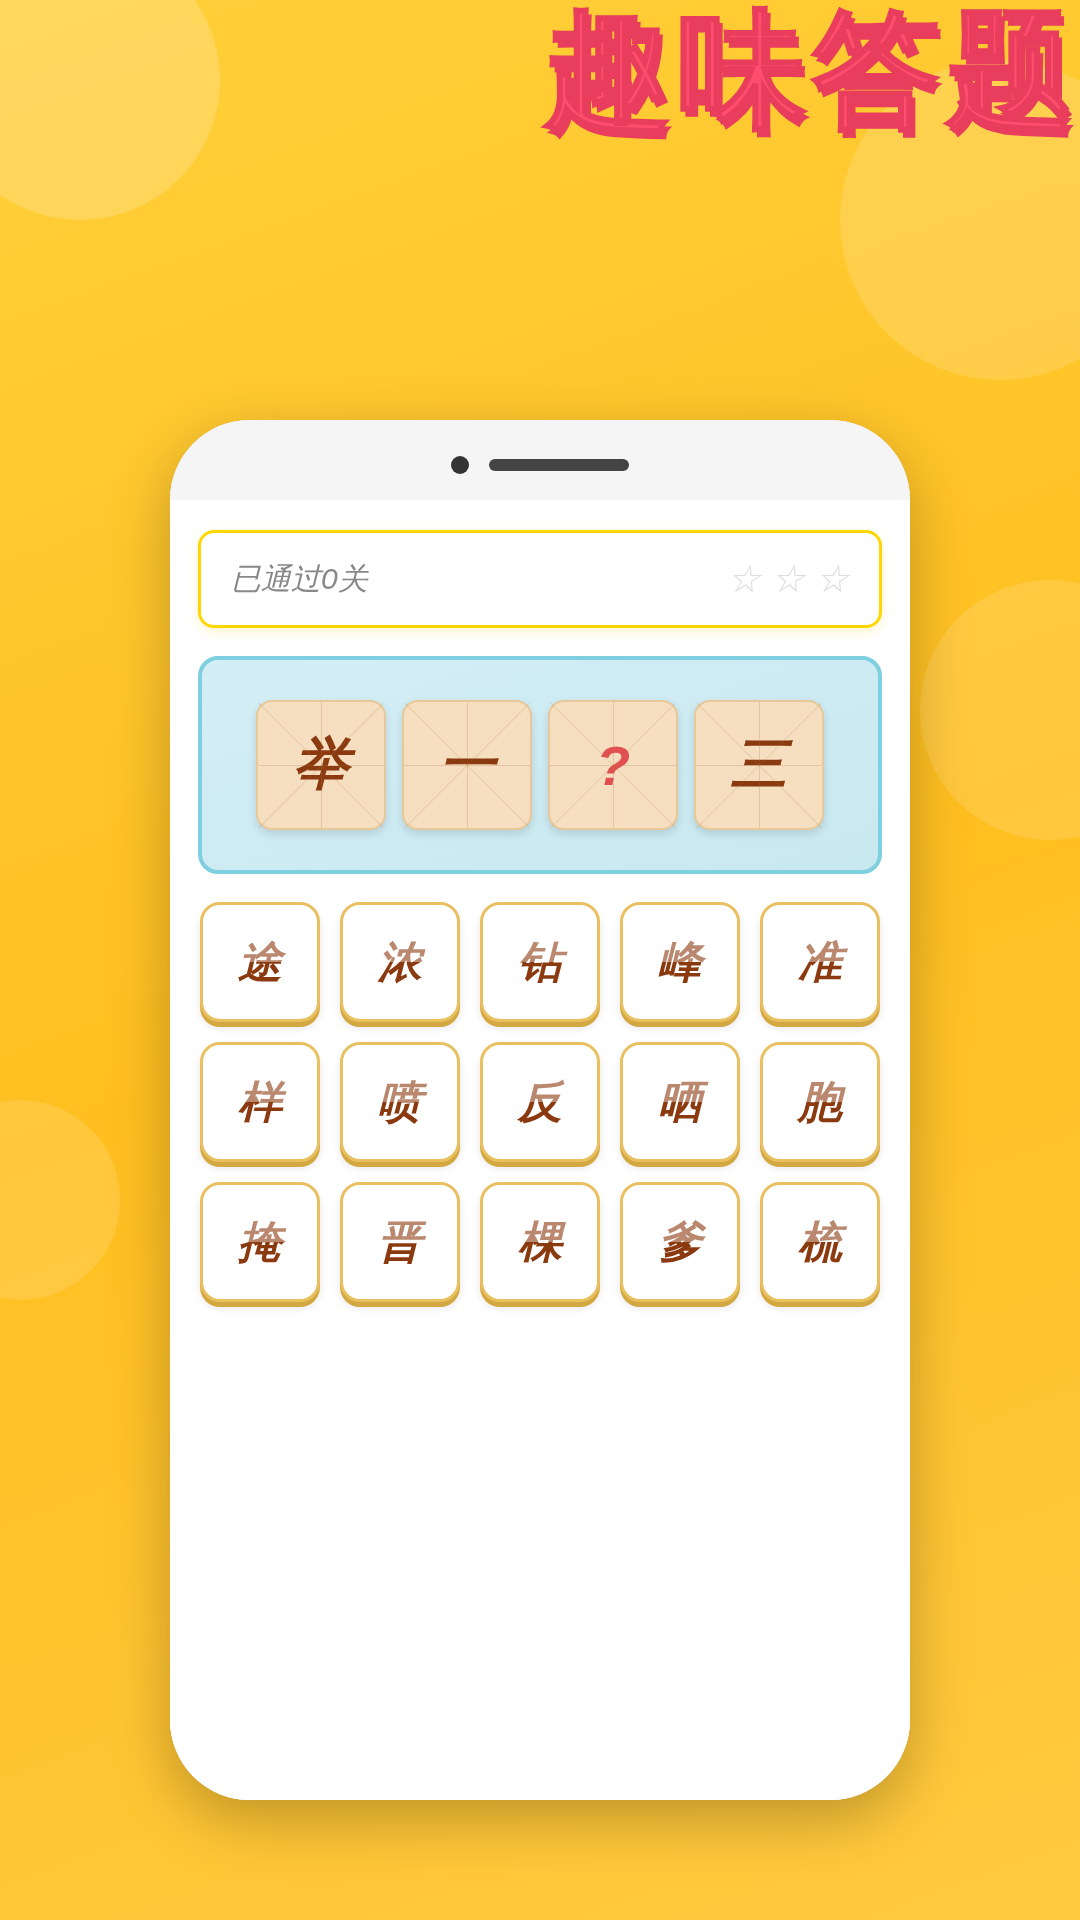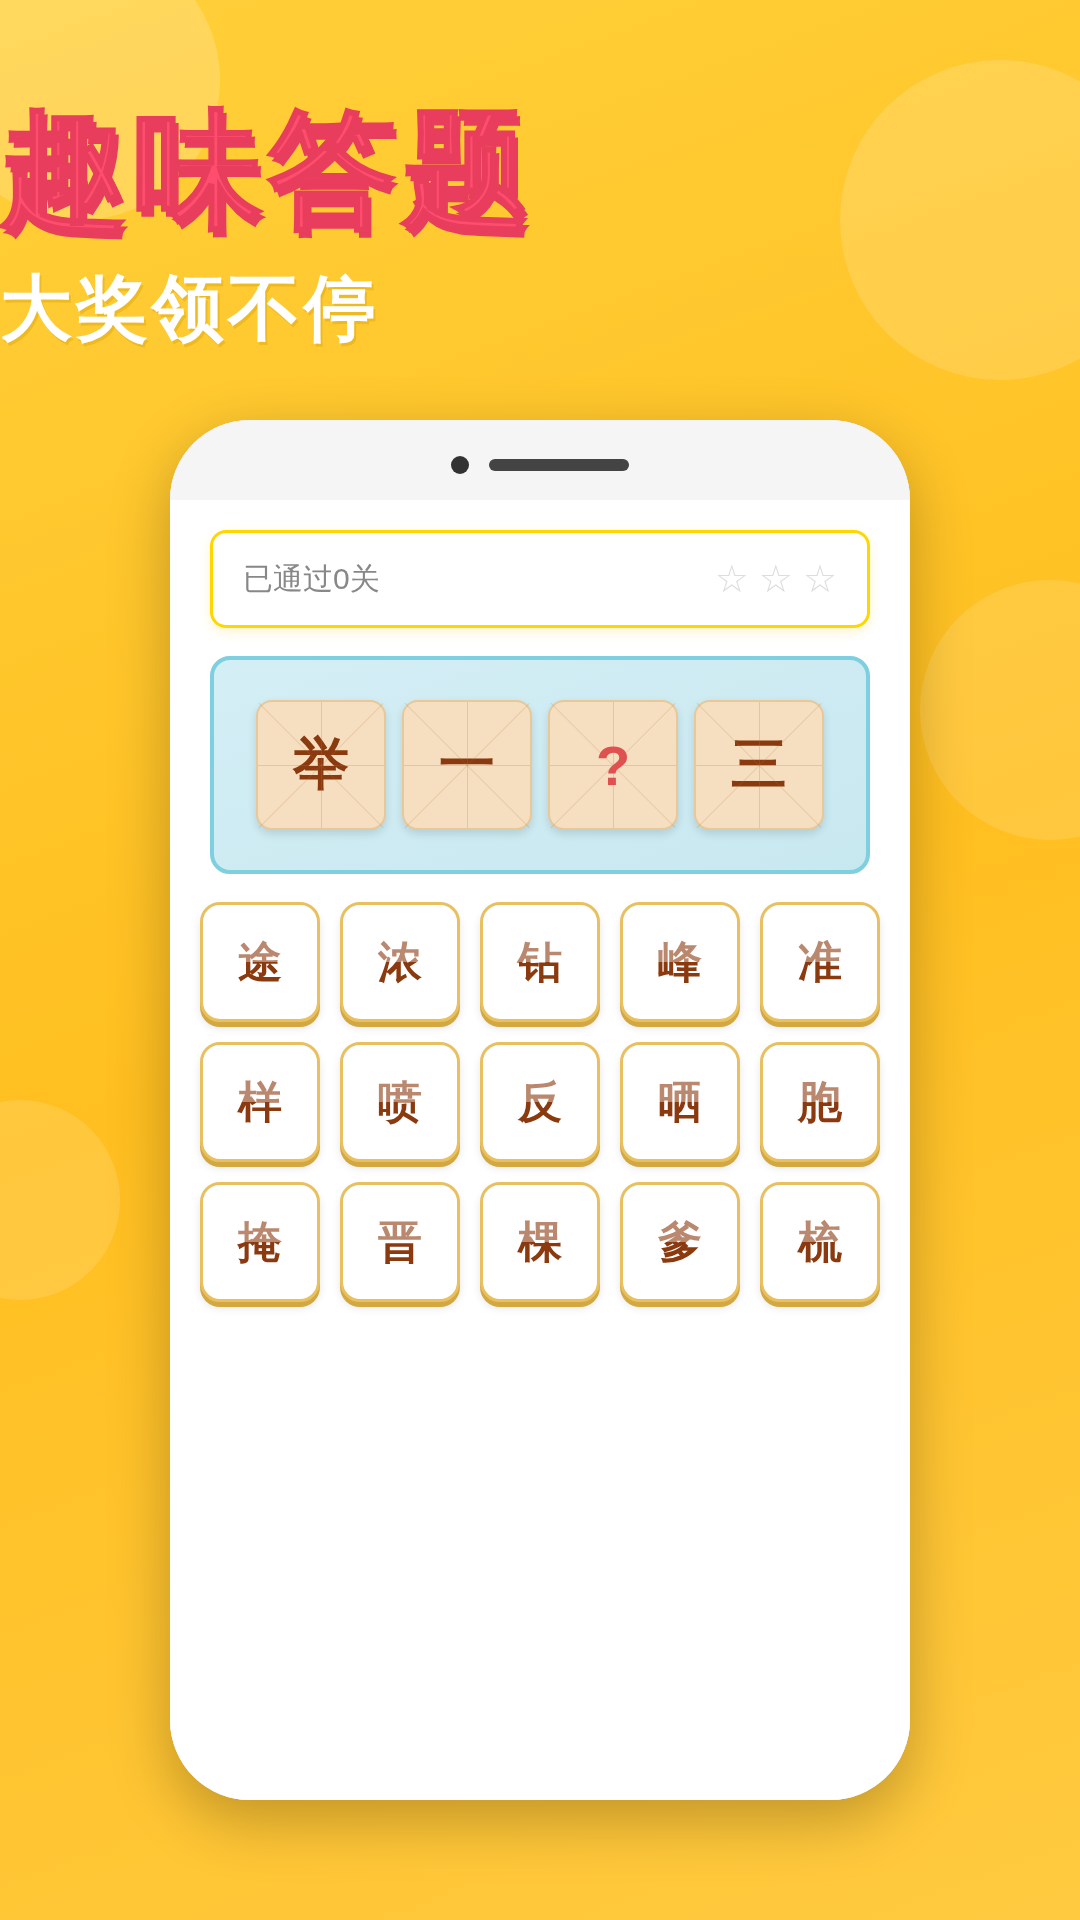--- a/index.html
+++ b/index.html
@@ -48,22 +48,21 @@
       width: 200px;
       height: 200px;
       background: rgba(255,255,255,0.13);
       border-radius: 50%;
     }
 
     
     .header-area {
       position: relative;
       z-index: 2;
-      text-align: left;
-      padding-top: 100px;
+      text-align: right;
     }
 
     .title-main {
       font-size: 128px;
       font-weight: 900;
       color: #FF4D6D;
       text-shadow: 4px 6px 0px #e83d5c, 0 0 0 #FF4D6D;
       letter-spacing: 6px;
       line-height: 1.1;
       -webkit-text-stroke: 2px #e83d5c;
@@ -113,22 +112,23 @@
       width: 140px;
       height: 12px;
       background: #444;
       border-radius: 6px;
     }
 
     
     .phone-screen {
       background: #fff;
       height: calc(100% - 80px);
-      padding: 30px 40px 40px;
+      padding: 30px 28px 40px;
       overflow: hidden;
+      font-style: italic;
     }
 
     
     .progress-bar-container {
       background: #fff;
       border: 3px solid #FFD700;
       border-radius: 16px;
       padding: 24px 30px;
       display: flex;
       align-items: center;
@@ -280,21 +280,20 @@
 </head>
 <body>
 
 <div class="deco-circle-tl"></div>
 <div class="deco-circle-tr"></div>
 <div class="deco-circle-br"></div>
 <div class="deco-circle-bl"></div>
 
 <div class="header-area">
   <div class="title-main">趣味答题</div>
-  <div class="title-sub">大奖领不停</div>
 </div>
 
 <div class="phone-mockup">
 
   <div class="phone-top">
     <div class="phone-dot"></div>
     <div class="phone-speaker"></div>
   </div>
 
   <div class="phone-screen">

